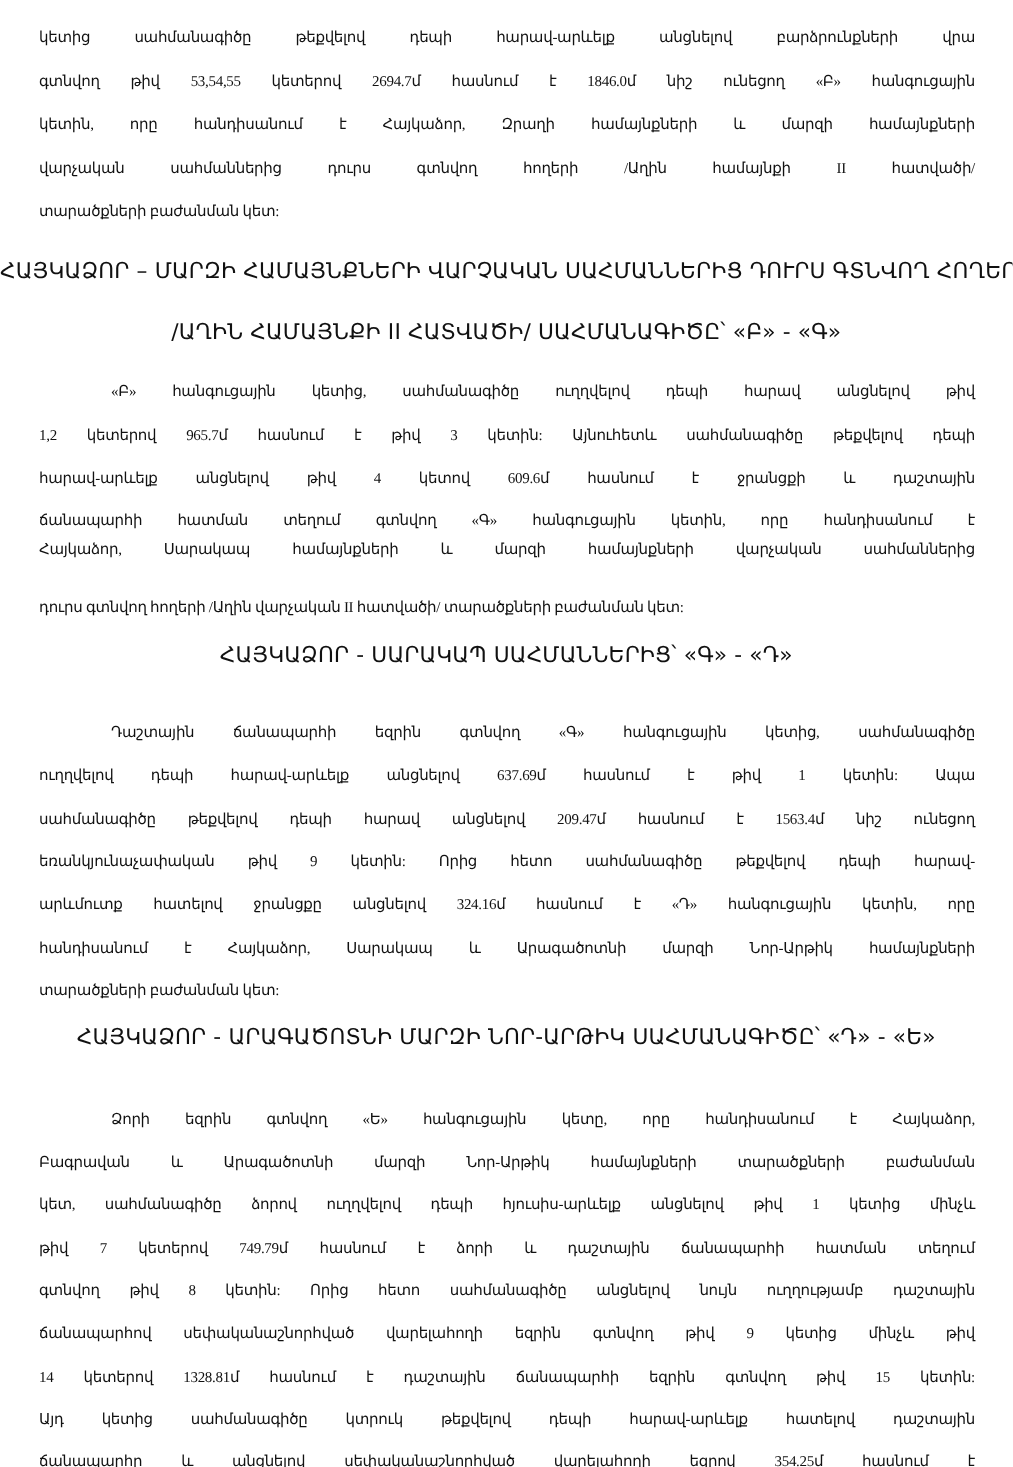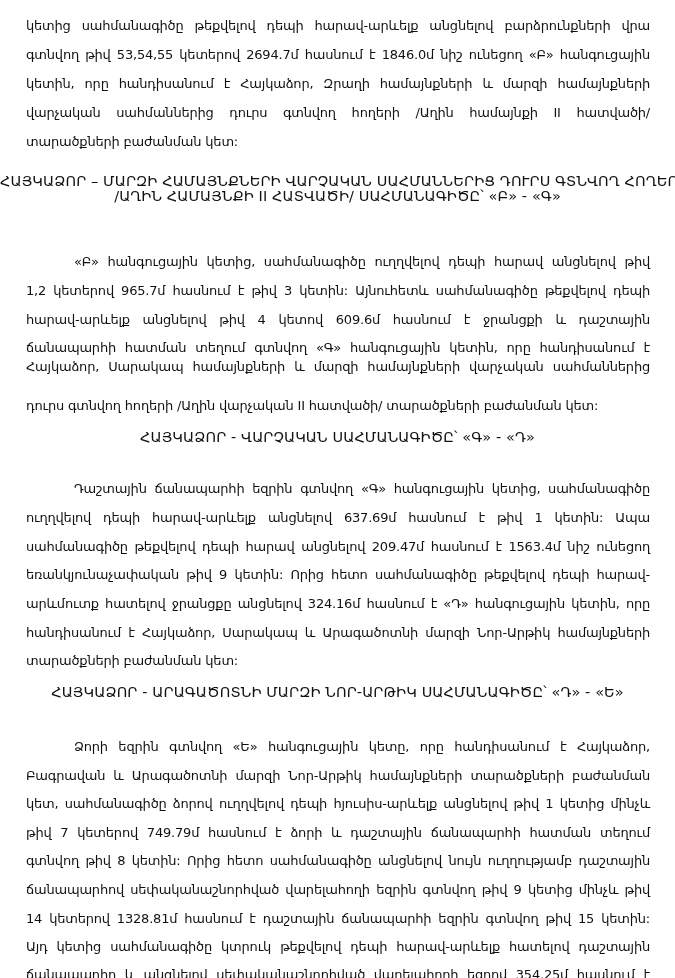--- a/index.html
+++ b/index.html
@@ -1,54 +1,54 @@
 <!DOCTYPE html>
 <html><head>
 <meta charset="utf-8">
 <style>
   html, body { margin: 0; padding: 0; background: #ffffff; }
   body { width: 675px; height: 978px; overflow: hidden; position: relative;
          font-family: "DejaVu Sans", sans-serif; color: #111; }
   .page { position: absolute; left: 0; top: 0; width: 675px; height: 978px; }
-  .line { position: absolute; left: 26px; width: 624px; font-size: 13px; line-height: 20px;
-          white-space: nowrap; text-align: justify; text-align-last: justify; letter-spacing: -0.2px; }
+  .line { position: absolute; left: 26px; width: 624px; font-size: 10px; line-height: 20px;
+          white-space: nowrap; text-align: justify; text-align-last: justify; letter-spacing: -0.2px; font-family: Liberation Serif, serif; }
   .line.last { text-align-last: left; }
   .line.indent { left: 74px; width: 576px; }
   .heading { position: absolute; left: 0; width: 675px; text-align: center; font-size: 14.5px;
              line-height: 20px; white-space: nowrap; letter-spacing: 0.1px; }
 </style>
 </head>
 <body>
 
 <div class="page">
 
   <div>
     <div class="line" style="top:16px">կետից սահմանագիծը թեքվելով դեպի հարավ-արևելք անցնելով բարձրունքների վրա</div>
     <div class="line" style="top:45px">գտնվող թիվ 53,54,55 կետերով 2694.7մ հասնում է 1846.0մ նիշ ունեցող «Բ» հանգուցային</div>
     <div class="line" style="top:74px">կետին, որը հանդիսանում է Հայկաձոր, Զրաղի համայնքների և մարզի համայնքների</div>
     <div class="line" style="top:103px">վարչական սահմաններից դուրս գտնվող հողերի /Աղին համայնքի II հատվածի/</div>
     <div class="line last" style="top:132px">տարածքների բաժանման կետ:</div>
   </div>
 
   <div>
     <div class="heading" style="top:171px">ՀԱՅԿԱՁՈՐ – ՄԱՐԶԻ ՀԱՄԱՅՆՔՆԵՐԻ ՎԱՐՉԱԿԱՆ ՍԱՀՄԱՆՆԵՐԻՑ ԴՈՒՐՍ ԳՏՆՎՈՂ ՀՈՂԵՐԻ</div>
-    <div class="heading" style="top:186px">/ԱՂԻՆ ՀԱՄԱՅՆՔԻ II ՀԱՏՎԱԾԻ/  ՍԱՀՄԱՆԱԳԻԾԸ՝ «Բ» - «Գ»</div>
+    <div class="heading" style="top:212px">/ԱՂԻՆ ՀԱՄԱՅՆՔԻ II ՀԱՏՎԱԾԻ/  ՍԱՀՄԱՆԱԳԻԾԸ՝ «Բ» - «Գ»</div>
   </div>
 
   <div>
     <div class="line indent" style="top:252px">«Բ» հանգուցային կետից, սահմանագիծը ուղղվելով դեպի հարավ անցնելով թիվ</div>
     <div class="line" style="top:281px">1,2 կետերով 965.7մ հասնում է թիվ 3 կետին: Այնուհետև սահմանագիծը թեքվելով դեպի</div>
     <div class="line" style="top:310px">հարավ-արևելք անցնելով թիվ 4 կետով 609.6մ հասնում է ջրանցքի և դաշտային</div>
     <div class="line" style="top:338px">ճանապարհի հատման տեղում գտնվող «Գ» հանգուցային կետին, որը հանդիսանում է</div>
     <div class="line" style="top:357px">Հայկաձոր, Սարակապ համայնքների և մարզի համայնքների վարչական սահմաններից</div>
     <div class="line last" style="top:396px">դուրս գտնվող հողերի /Աղին վարչական II հատվածի/  տարածքների բաժանման կետ:</div>
   </div>
 
   <div>
-    <div class="heading" style="top:427px">ՀԱՅԿԱՁՈՐ - ՎԱՐՉԱԿԱՆ ՍԱՀՄԱՆԱԳԻԾԸ՝  «Գ» - «Դ»</div>
+    <div class="heading" style="top:427px">ՀԱՅԿԱՁՈՐ - ՍԱՐԱԿԱՊ ՍԱՀՄԱՆՆԵՐԻՑ՝  «Գ» - «Դ»</div>
   </div>
 
   <div>
     <div class="line indent" style="top:479px">Դաշտային ճանապարհի եզրին գտնվող «Գ» հանգուցային կետից, սահմանագիծը</div>
     <div class="line" style="top:508px">ուղղվելով դեպի հարավ-արևելք անցնելով 637.69մ հասնում է թիվ 1 կետին: Ապա</div>
     <div class="line" style="top:537px">սահմանագիծը թեքվելով դեպի հարավ անցնելով 209.47մ հասնում է 1563.4մ նիշ ունեցող</div>
     <div class="line" style="top:565px">եռանկյունաչափական թիվ 9 կետին: Որից հետո սահմանագիծը թեքվելով դեպի հարավ-</div>
     <div class="line" style="top:594px">արևմուտք հատելով ջրանցքը անցնելով 324.16մ հասնում է «Դ» հանգուցային կետին, որը</div>
     <div class="line" style="top:623px">հանդիսանում է Հայկաձոր, Սարակապ և Արագածոտնի մարզի Նոր-Արթիկ համայնքների</div>
     <div class="line last" style="top:651px">տարածքների բաժանման կետ:</div>

